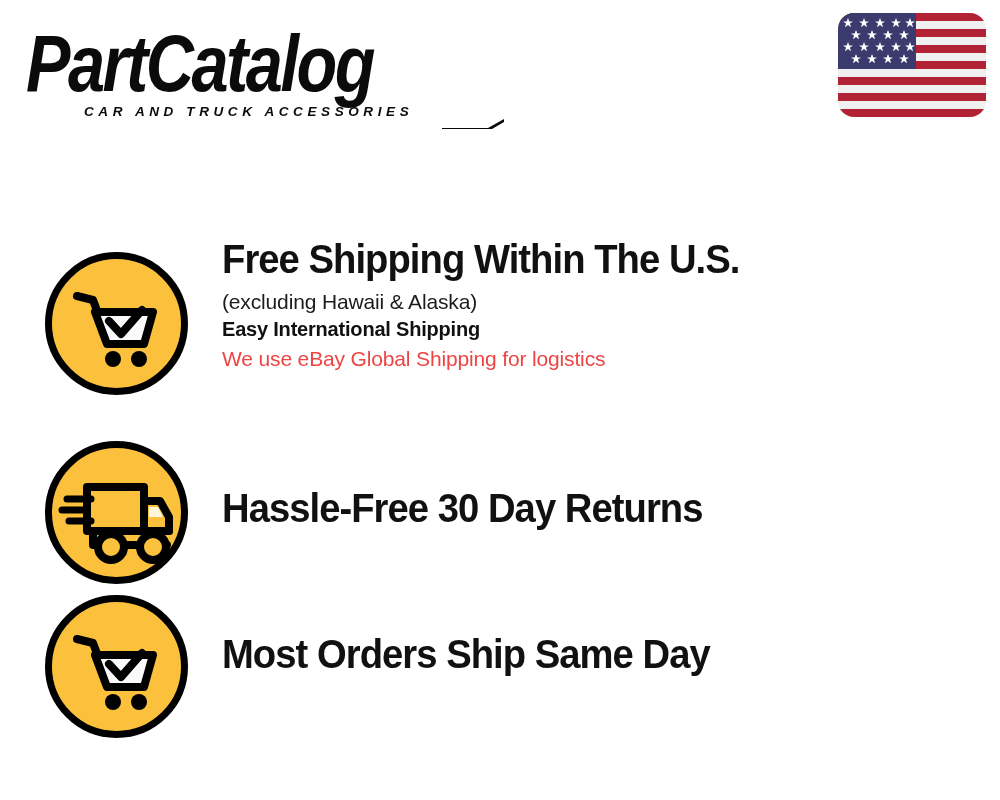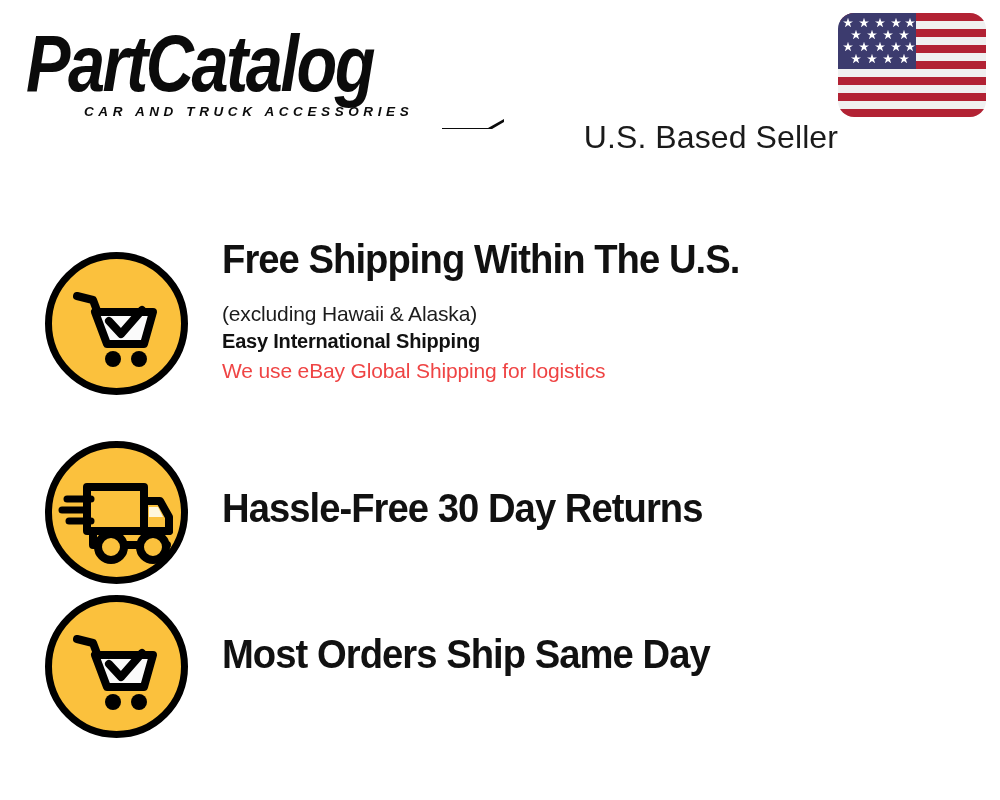--- a/index.html
+++ b/index.html
@@ -127,21 +127,21 @@
     transform: scaleX(0.955);
     transform-origin: left center;
   }
   .subline {
     font-family: "Liberation Sans", sans-serif;
     font-weight: 400;
     font-size: 21px;
     line-height: 1.3;
     color: #1c1c1c;
     letter-spacing: -0.15px;
-    margin-top: 20px;
+    margin-top: 8px;
     white-space: nowrap;
   }
   .subline-strong {
     font-family: "Liberation Sans", sans-serif;
     font-weight: 700;
     font-size: 20px;
     line-height: 1.3;
     color: #111111;
     letter-spacing: -0.2px;
     white-space: nowrap;
@@ -209,21 +209,20 @@
           <use href="#star5" x="72" y="34"></use>
           <use href="#star5" x="18" y="46"></use>
             <use href="#star5" x="34" y="46"></use>
           <use href="#star5" x="50" y="46"></use>
             <use href="#star5" x="66" y="46"></use>
         </g>
       </g>
     </svg>
   </div>
 
-  <div id="seller-label">U.S. Based Seller</div>
 </div>
 
 <div class="feature-row" id="feature-row-0">
   <div class="feature-icon">
     <svg viewBox="0 0 147 147" aria-hidden="true">
       <circle cx="73.5" cy="73.5" r="68" fill="#FBC13D" stroke="#000000" stroke-width="7"></circle>
       <path d="M34 46 L50 50 L56 66" fill="none" stroke="#000000" stroke-width="8" stroke-linecap="round" stroke-linejoin="round"></path>
       <path d="M54 64 L106 64 L98 92 L66 92 Z" fill="#FAFAFA"></path>
       <path d="M52 62 L110 62 L101 94 L64 94 Z" fill="none" stroke="#000000" stroke-width="8" stroke-linecap="round" stroke-linejoin="round"></path>
       <path d="M66 71 L78 84 L99 60" fill="none" stroke="#000000" stroke-width="8" stroke-linecap="round" stroke-linejoin="round"></path>

